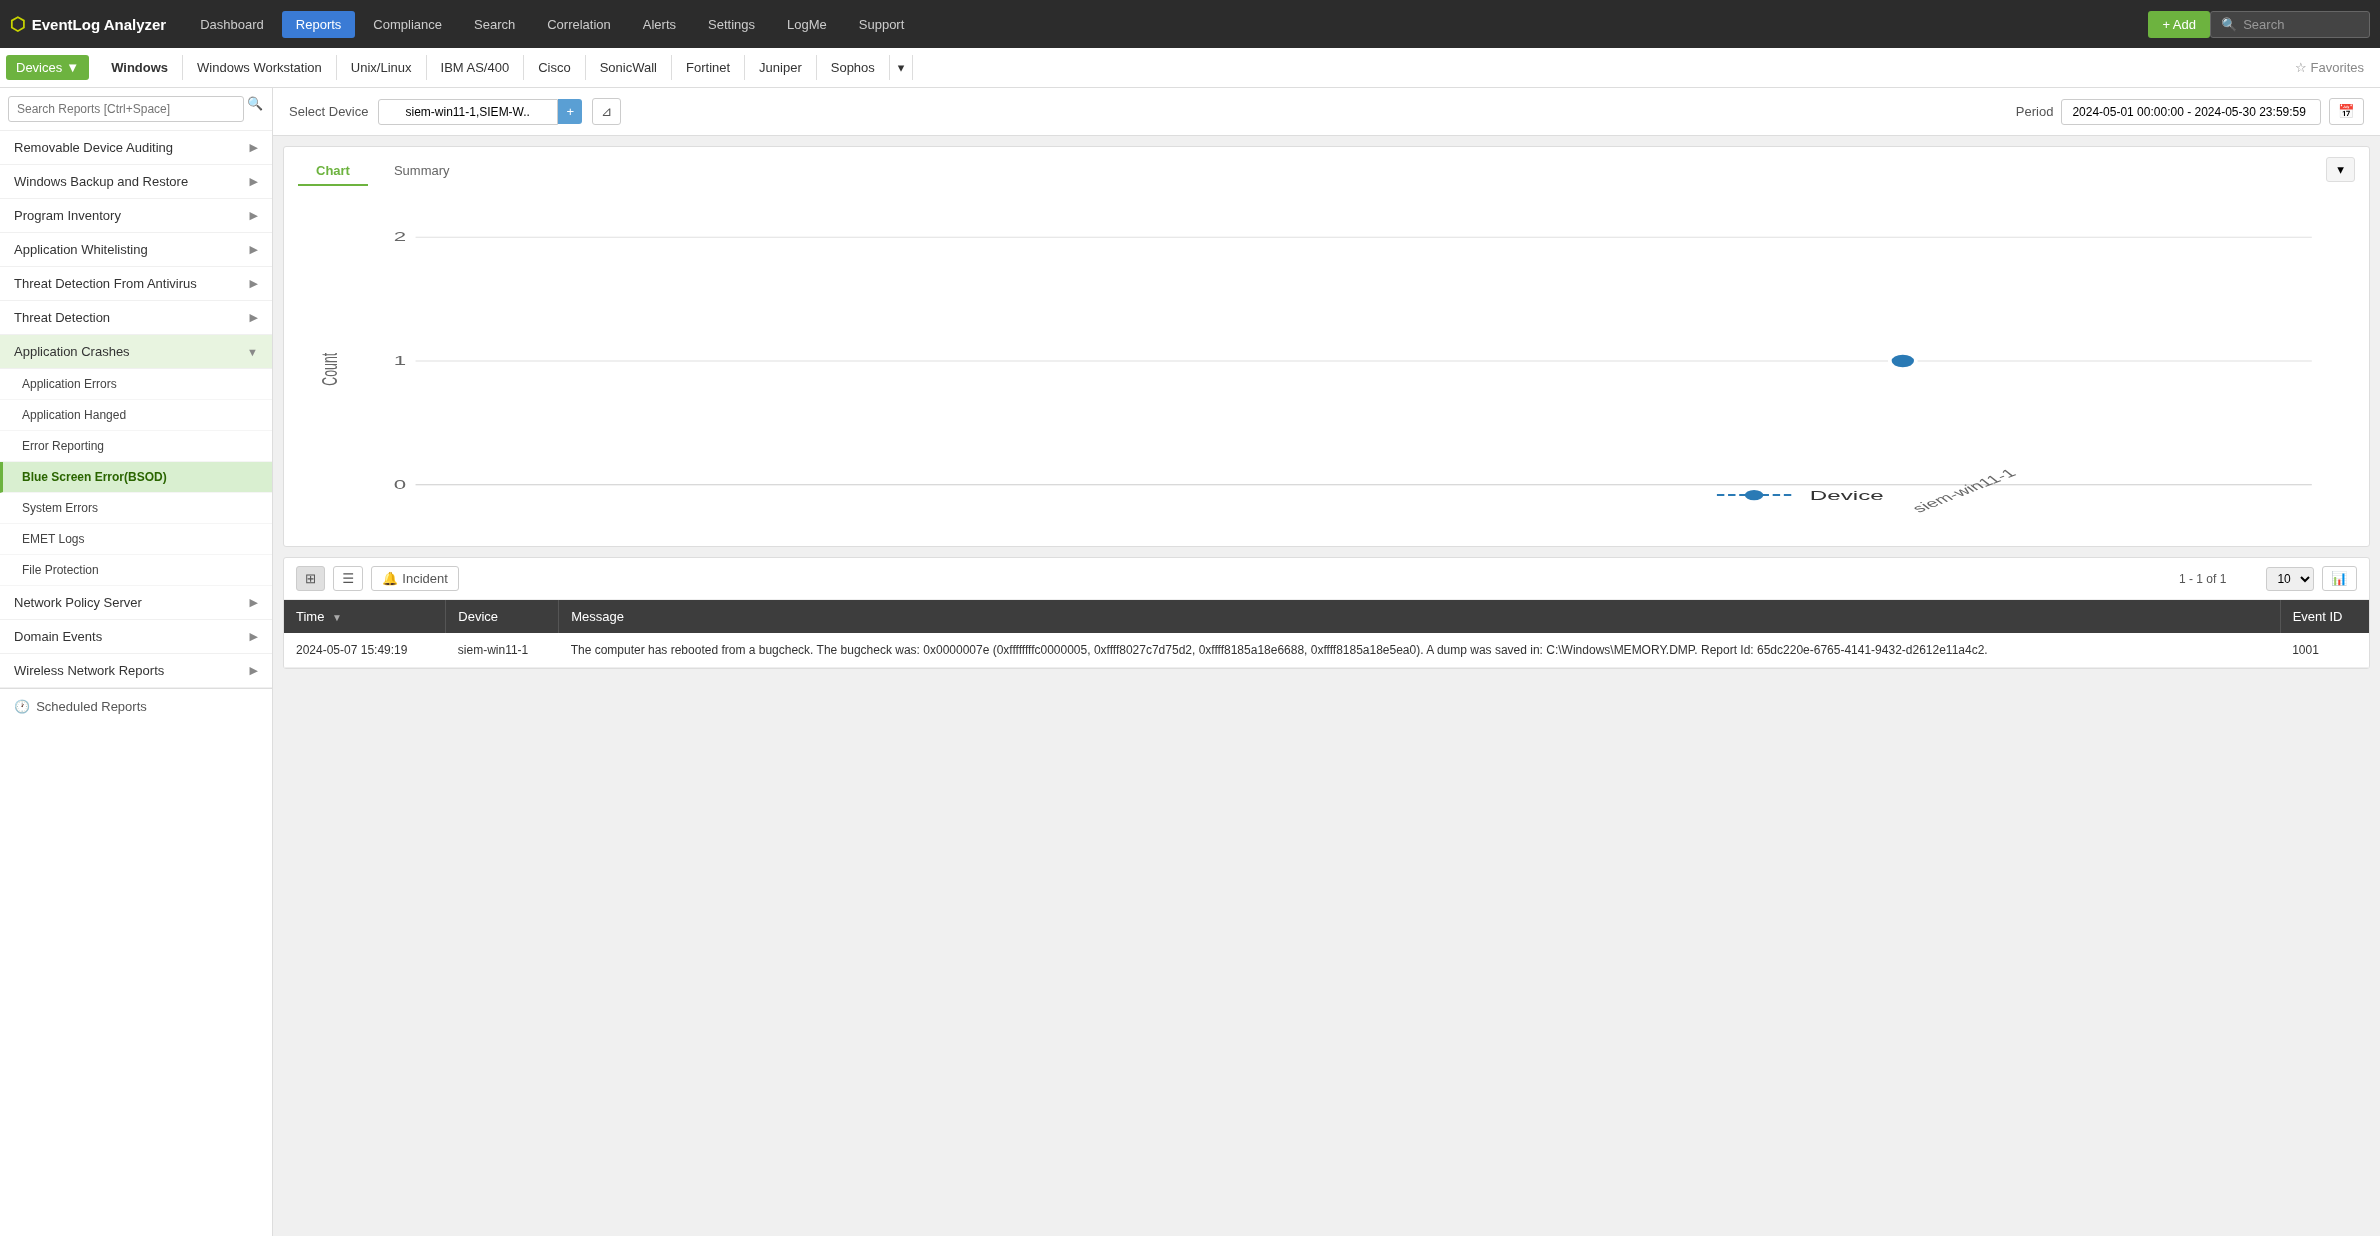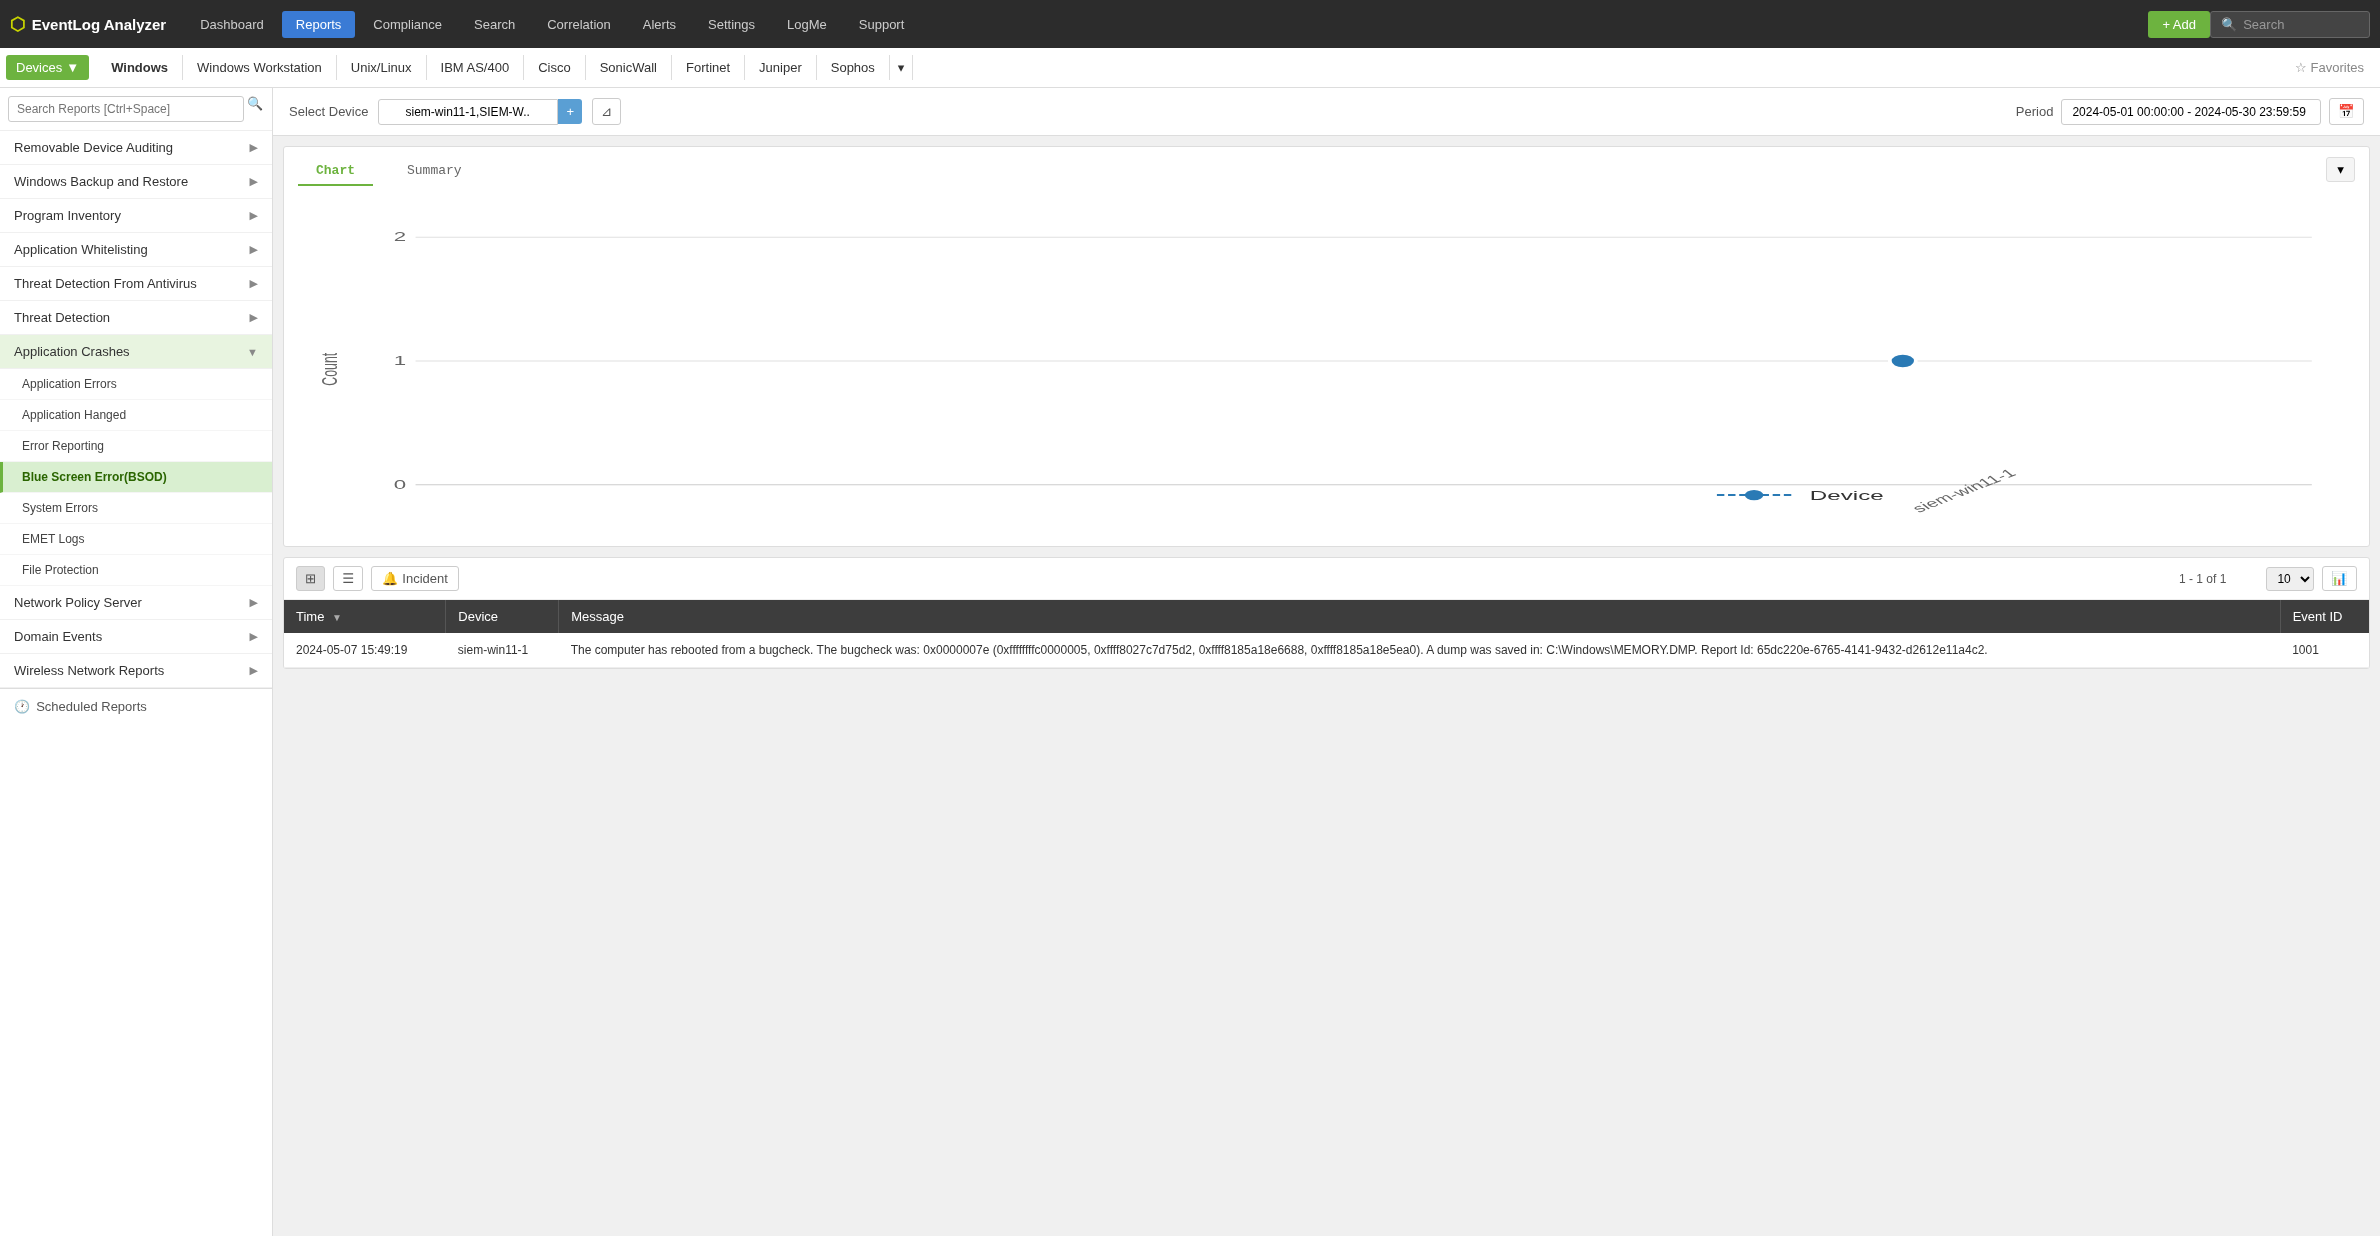--- a/index.html
+++ b/index.html
@@ -68,21 +68,21 @@
     .period-section { margin-left: auto; display: flex; align-items: center; gap: 8px; }
     .period-label { color: #555; font-size: 13px; }
     .period-input { border: 1px solid #ccc; padding: 5px 10px; font-size: 12px; border-radius: 3px; background: #fff; width: 260px; }
     .calendar-btn { background: none; border: 1px solid #ccc; padding: 5px 8px; border-radius: 3px; cursor: pointer; }
 
     
     .chart-section { background: #fff; margin: 10px; border: 1px solid #ddd; border-radius: 3px; }
     .chart-header { display: flex; align-items: center; justify-content: space-between; padding: 10px 14px; border-bottom: 1px solid #eee; }
     .chart-title { font-size: 14px; font-weight: bold; color: #333; }
     .chart-gear { color: #888; cursor: pointer; }
-    .chart-tabs { display: flex; gap: 16px; padding: 10px 14px 0; font-family: Liberation Mono, monospace; }
+    .chart-tabs { display: flex; gap: 8px; padding: 10px 14px 0; }
     .chart-tab { padding: 6px 18px; cursor: pointer; font-size: 13px; color: #666; border-bottom: 2px solid transparent; }
     .chart-tab.active { color: #6db33f; border-bottom: 2px solid #6db33f; font-weight: bold; }
     .chart-collapse { float: right; background: #f5f5f5; border: 1px solid #ddd; border-radius: 3px; padding: 4px 10px; cursor: pointer; margin: 10px 14px 0 0; }
 
     .chart-area { padding: 10px 20px 20px; position: relative; height: 360px; }
     .chart-svg { width: 100%; height: 100%; }
 
     
     .table-section { background: #fff; margin: 10px; border: 1px solid #ddd; border-radius: 3px; }
     .table-toolbar { display: flex; align-items: center; gap: 8px; padding: 8px 12px; border-bottom: 1px solid #eee; }

